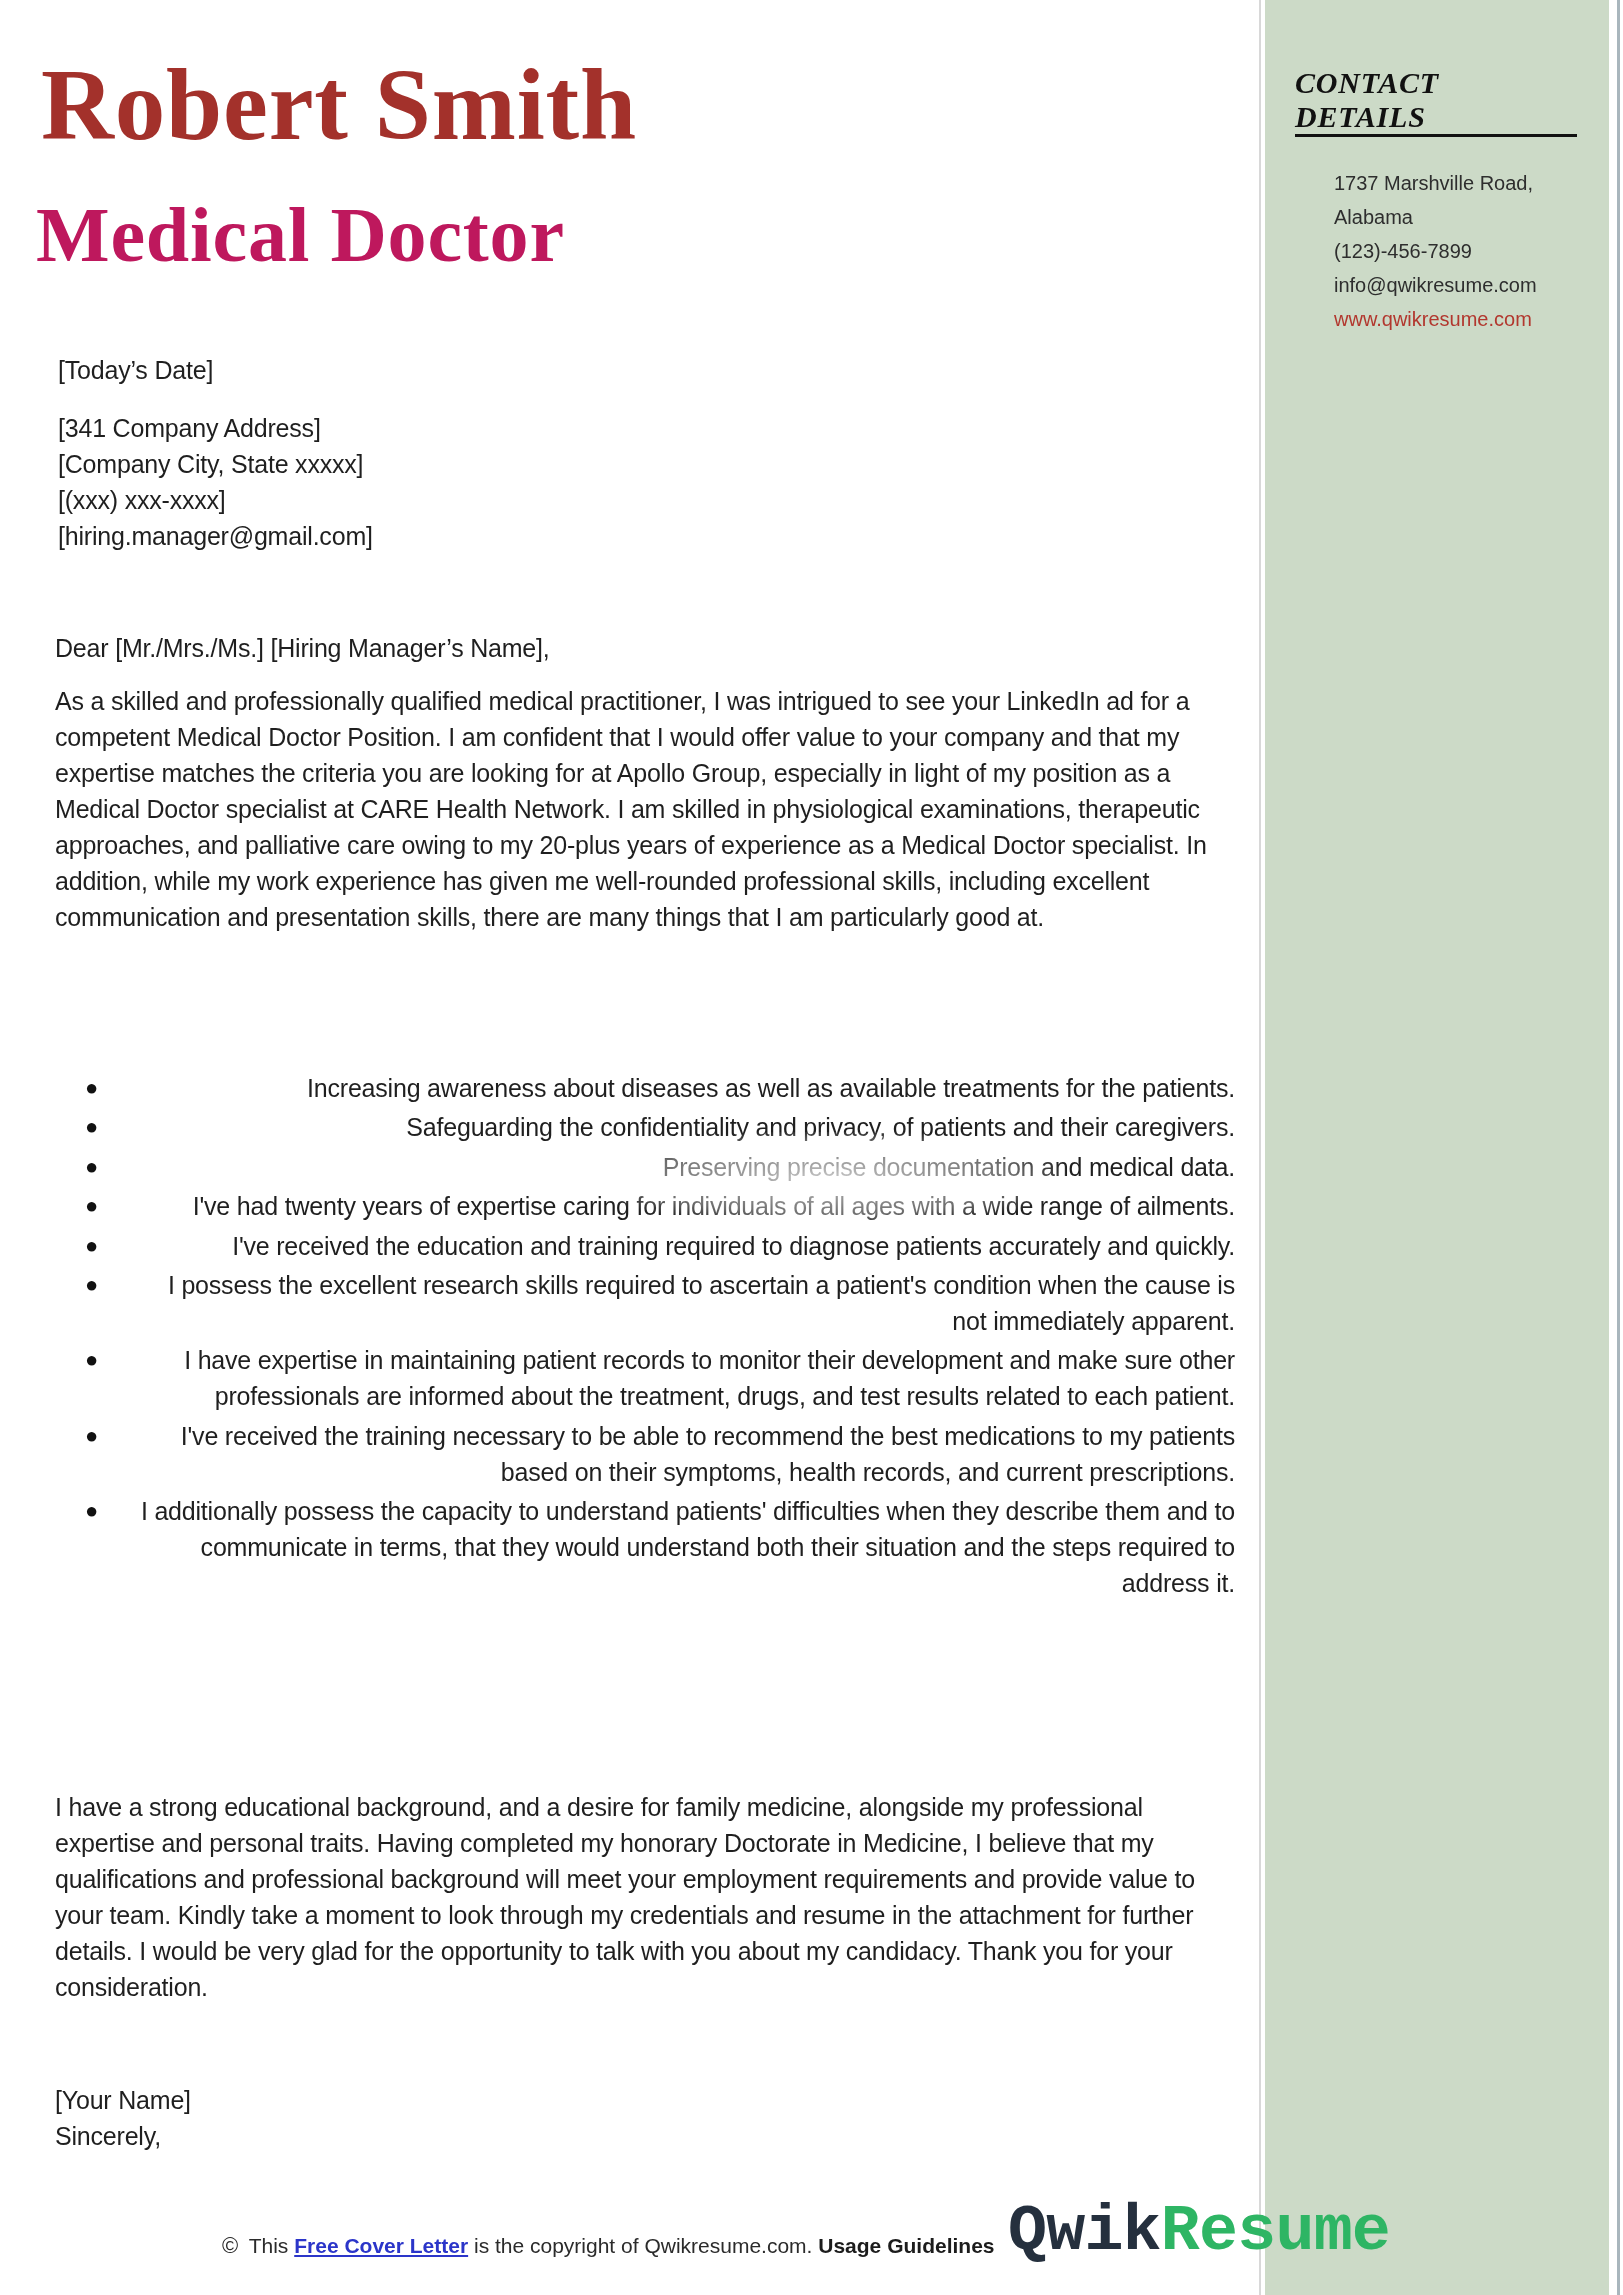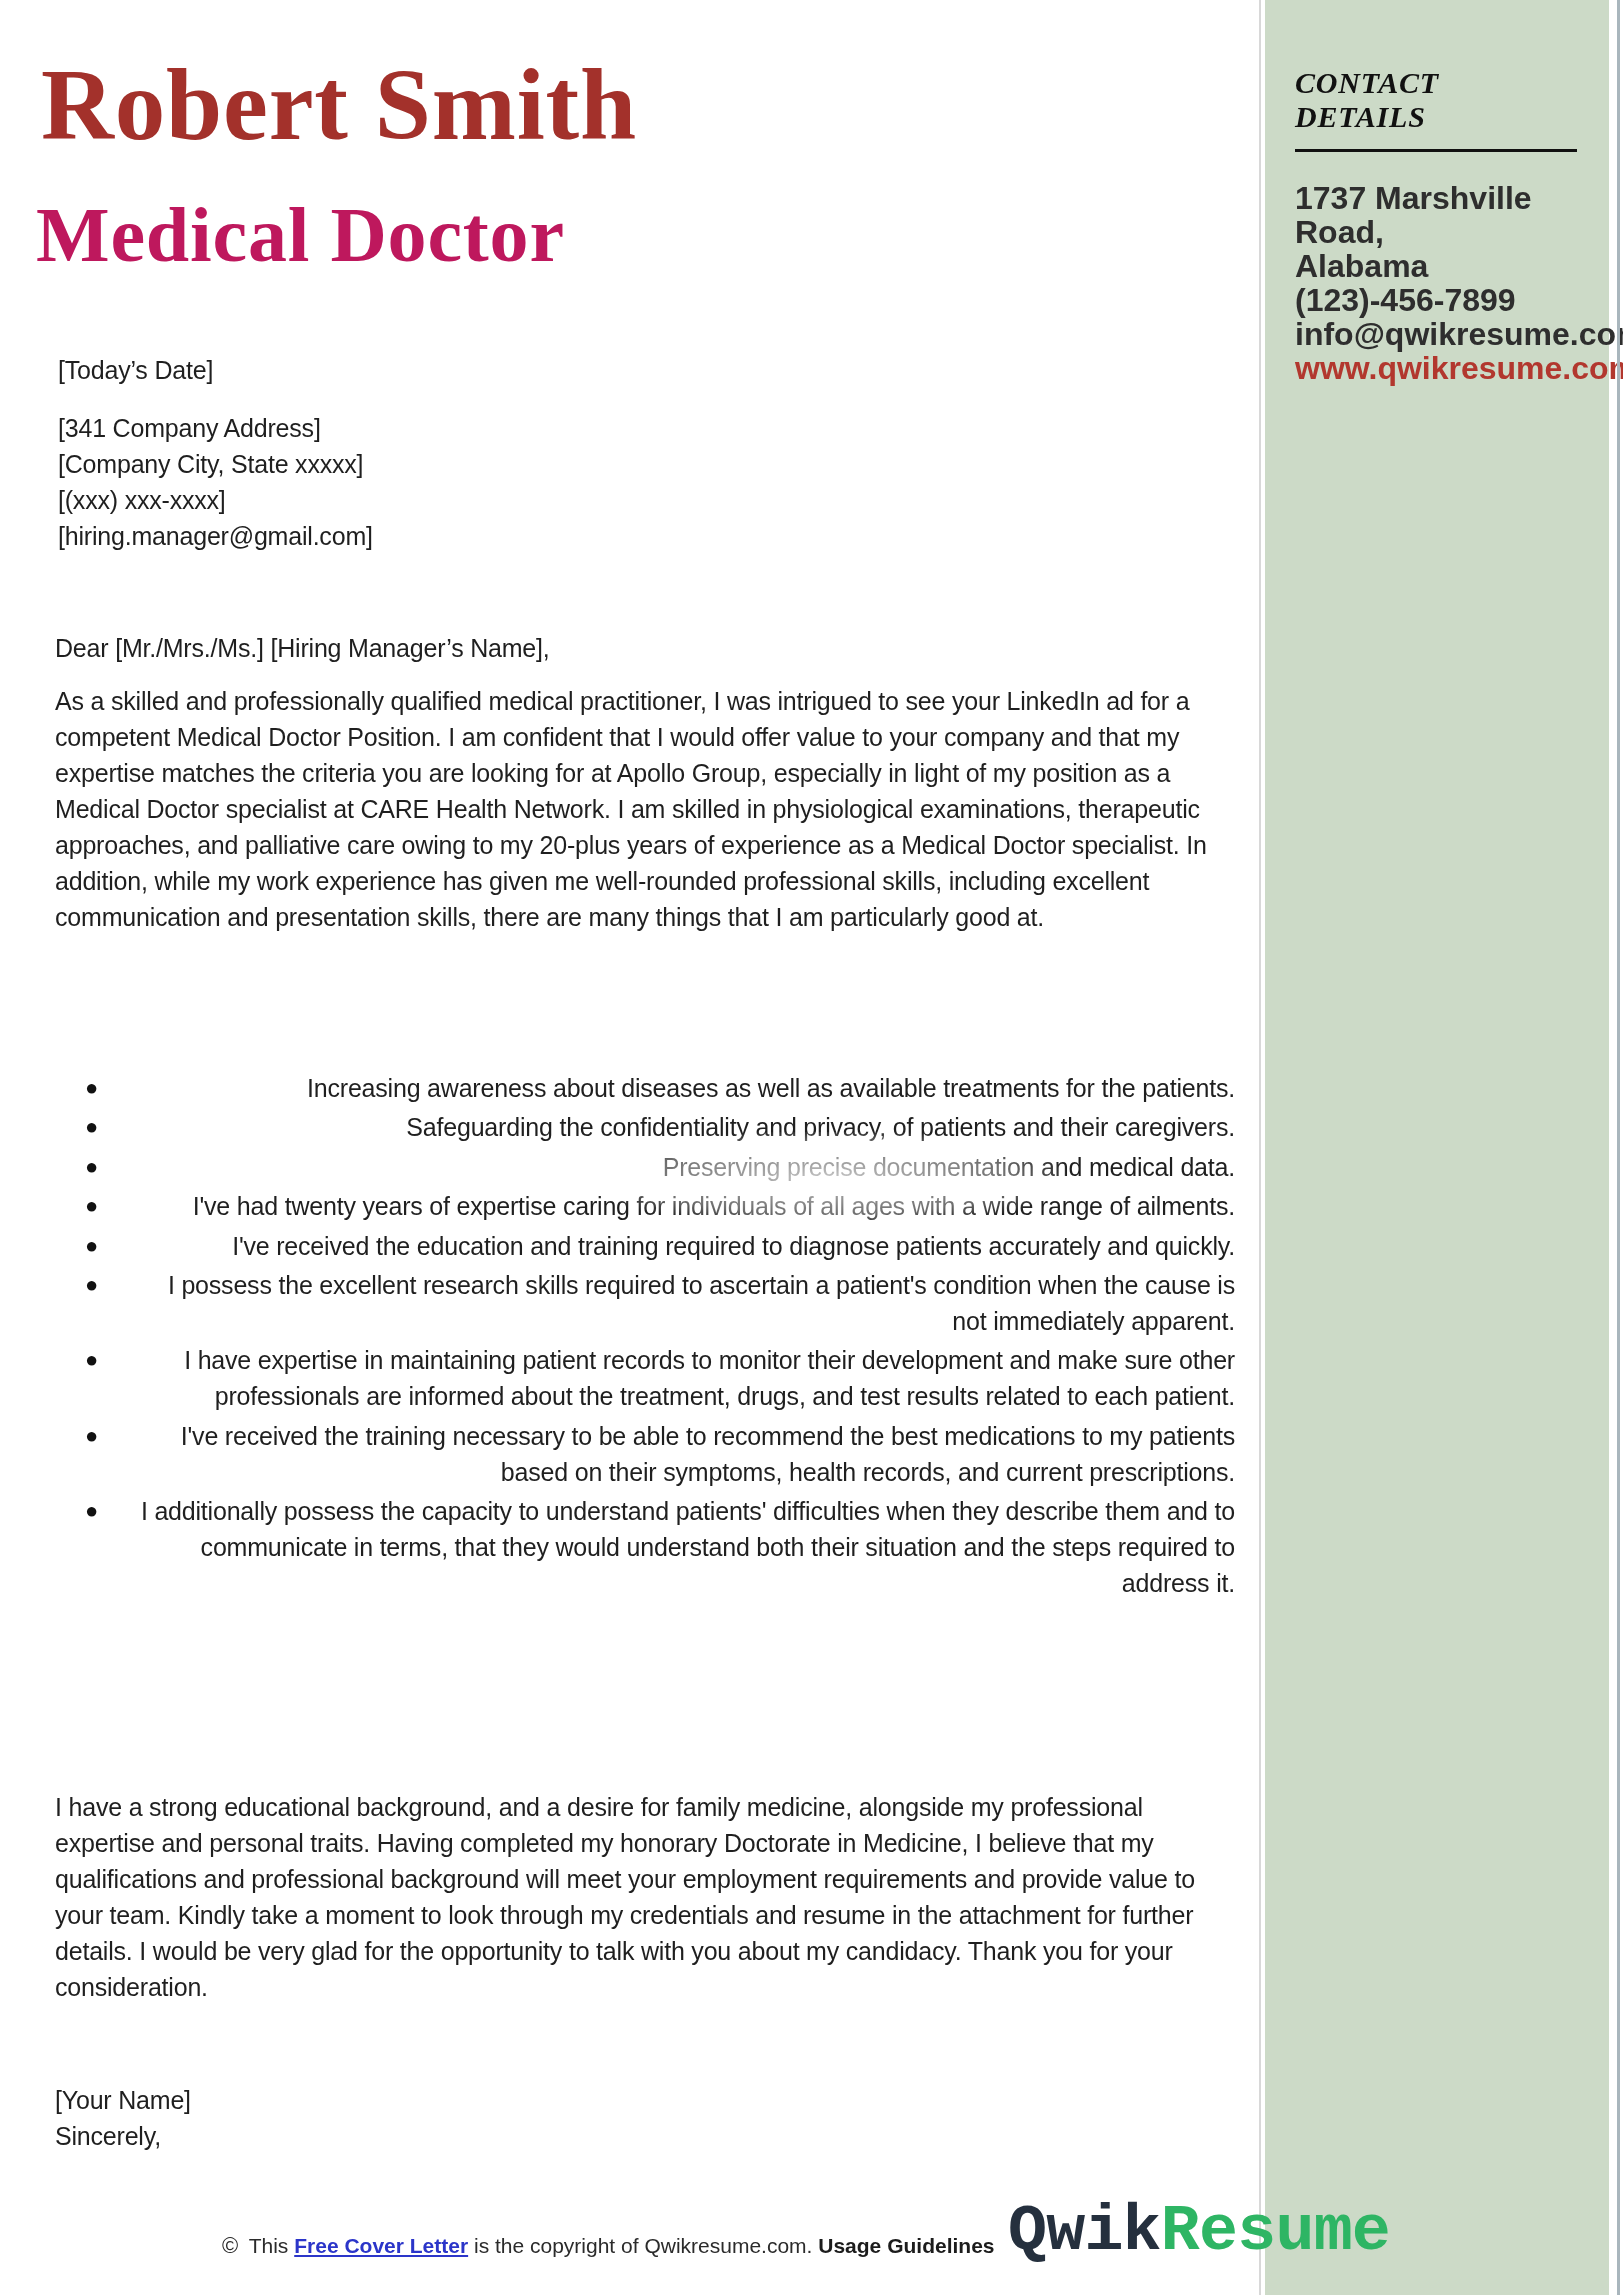--- a/index.html
+++ b/index.html
@@ -22,24 +22,24 @@
   }
   .page-edge-line {
     position:absolute; left:1617px; top:0; width:3.4px; height:2295px;
     background:#a9b6bd;
   }
   .contact-heading {
     display:inline-block;
     font-family:"Liberation Serif","DejaVu Serif",serif;
     font-weight:bold; font-style:italic;
     font-size:30px; letter-spacing:0.8px; color:#111111;
-    border-bottom:3.4px solid #111111; padding-bottom:15px;
+    border-bottom:3.4px solid #111111; padding-bottom:0;
   }
-  .contact-lines { margin-top:29px; font-size:32px; line-height:34px;
-    font-weight:bold; color:#2e2e2e; }
+  .contact-lines { margin-top:29px; font-size:20px; line-height:34px;
+    font-weight:normal; color:#2e2e2e;margin-left:39px; }
   .contact-lines .line { display:block; }
   .contact-website { color:#b2372e; text-decoration:none; cursor:pointer; }
   
   .name {
     position:absolute; left:41px; top:49px;
     font-family:"Liberation Serif","DejaVu Serif",serif;
     font-weight:bold; font-size:101px; line-height:112px;
     color:#a3312b; letter-spacing:0.8px;
   }
   .job-title {

